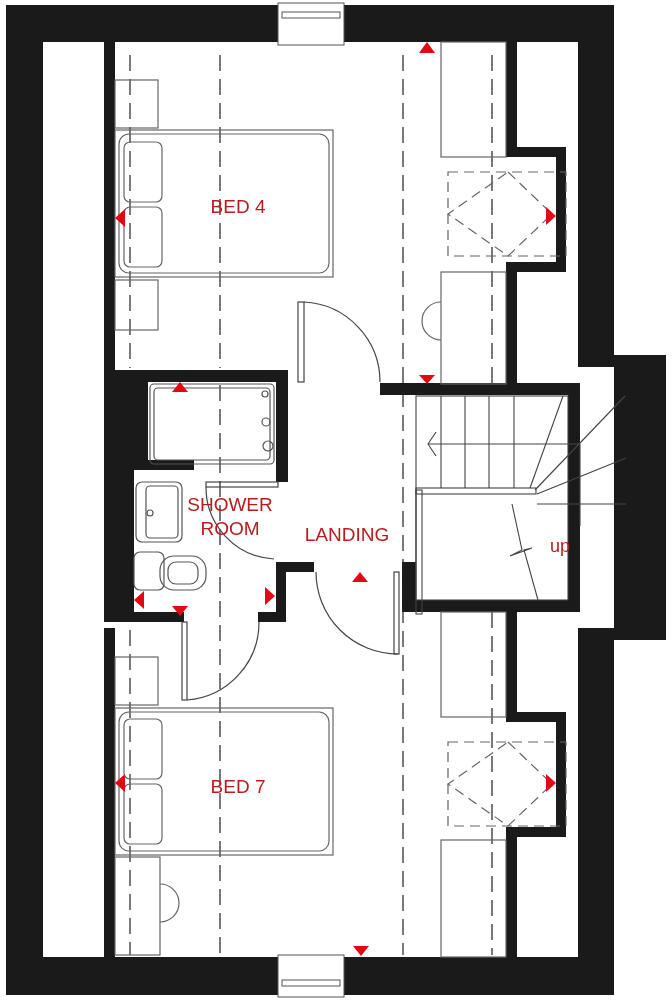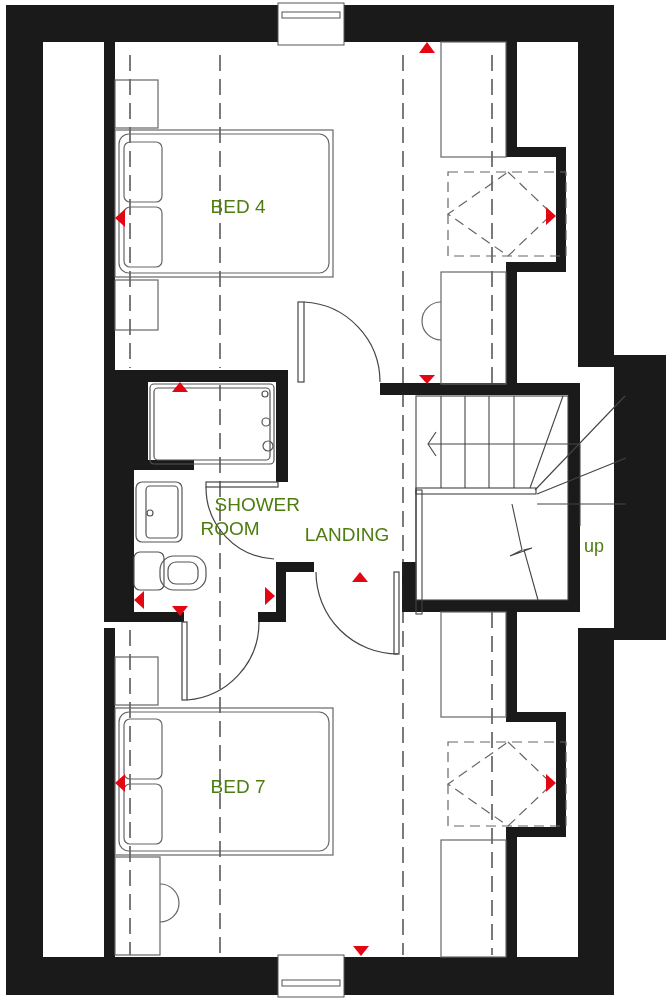--- a/index.html
+++ b/index.html
@@ -1,18 +1,18 @@
 <!DOCTYPE html>
 <html><head>
 <meta charset="utf-8">
 <style>
   html,body{margin:0;padding:0;background:#ffffff;}
   body{width:672px;height:1000px;position:relative;overflow:hidden;font-family:"Liberation Sans",sans-serif;}
   svg{position:absolute;left:0;top:0;}
-  .lbl{position:absolute;color:#4d7c0f;font-family:"Liberation Sans",sans-serif;font-size:19px;line-height:22px;text-align:center;white-space:nowrap;}
+  .lbl{position:absolute;color:#b91c1c;font-family:"Liberation Sans",sans-serif;font-size:19px;line-height:22px;text-align:center;white-space:nowrap;}
   .lbl-small{font-size:18px;}
 </style>
 </head>
 <body>
 
 <svg width="672" height="1000" viewBox="0 0 672 1000">
 
   <g fill="#1a1a1a">
 
     <rect x="6" y="5" width="274" height="37"></rect>
@@ -177,17 +177,17 @@
     <polygon points="275,596 265,587 265,605"></polygon>
     <polygon points="180,616 172,606 188,606"></polygon>
     <polygon points="360,572 352,582 368,582"></polygon>
     <polygon points="115,783 125,774 125,792"></polygon>
     <polygon points="556,783 546,774 546,792"></polygon>
     <polygon points="361,956 353,946 369,946"></polygon>
   </g>
 </svg>
 
 <div class="lbl" style="left:198px;top:196px;width:80px;">BED 4</div>
-<div class="lbl" style="left:196px;top:494px;width:104px;text-align:right;">SHOWER</div>
+<div class="lbl" style="left:178px;top:494px;width:104px;">SHOWER</div>
 <div class="lbl" style="left:178px;top:518px;width:104px;">ROOM</div>
 <div class="lbl" style="left:290px;top:476px;width:114px;margin-top:48px;">LANDING</div>
 <div class="lbl" style="left:198px;top:776px;width:80px;">BED 7</div>
-<div class="lbl lbl-small" style="left:572px;top:535px;width:44px;">up</div>
+<div class="lbl lbl-small" style="left:538px;top:535px;width:44px;">up</div>
 
 </body></html>

